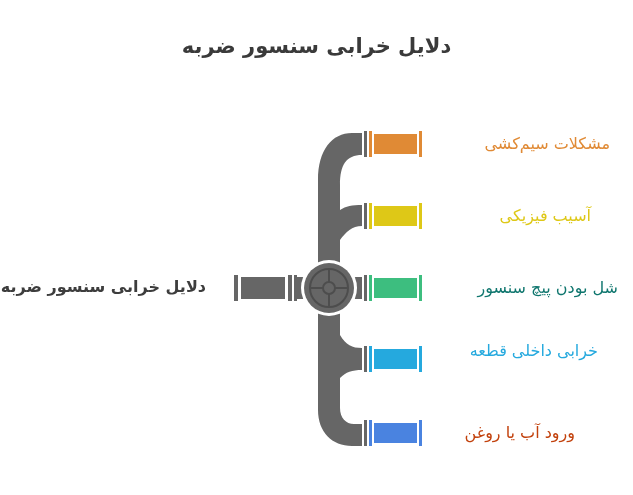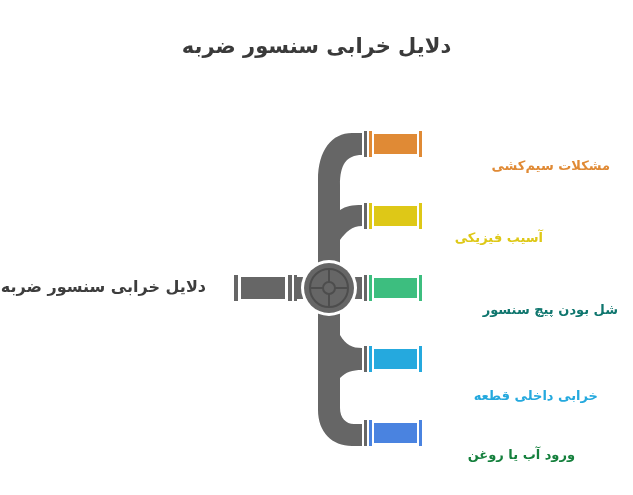--- a/index.html
+++ b/index.html
@@ -1,22 +1,22 @@
 <!DOCTYPE html>
 <html><head>
   <meta charset="utf-8">
   <style>
     html, body { margin: 0; padding: 0; background: #ffffff; }
     body { width: 633px; height: 495px; position: relative; overflow: hidden;
            font-family: "DejaVu Sans", sans-serif; }
     .title { position: absolute; top: 34px; left: 0; width: 633px; text-align: center;
              font-size: 21px; font-weight: bold; color: #3a3a3a; direction: rtl; }
     svg.diagram { position: absolute; left: 0; top: 0; }
-    .label { position: absolute; font-weight: bold; font-size: 13px; direction: rtl;
-             white-space: nowrap; margin-top: 24px; }
+    .label { position: absolute; font-weight: normal; font-size: 16px; direction: rtl;
+             white-space: nowrap; }
     .root-label { position: absolute; left: 10px; top: 277px; width: 196px; text-align: right;
                   font-size: 16px; font-weight: bold; color: #3d3d3d; direction: rtl; white-space: nowrap; }
   </style>
 </head>
 <body>
 
 <div class="title">دلایل خرابی سنسور ضربه</div>
 
 <svg class="diagram" width="633" height="495" viewBox="0 0 633 495">
 
@@ -72,16 +72,16 @@
     <rect x="364" y="420" width="3" height="26" fill="#666666"></rect>
     <rect x="369" y="420" width="3" height="26" fill="#4A83E0"></rect>
     <rect x="374" y="423" width="43" height="20" fill="#4A83E0"></rect>
     <rect x="419" y="420" width="3" height="26" fill="#4A83E0"></rect>
   </g>
 </svg>
 
 <div class="root-label">دلایل خرابی سنسور ضربه</div>
 
 <div class="label" style="top:134px; left:440px; width:170px; text-align:right; color:#E08A35;">مشکلات سیم‌کشی</div>
-<div class="label" style="top:206px; left:416px; width:127px; text-align:right; color:#DEC817;">آسیب فیزیکی</div>
+<div class="label" style="top:206px; left:464px; width:127px; text-align:right; color:#DEC817;">آسیب فیزیکی</div>
 <div class="label" style="top:278px; left:440px; width:178px; text-align:right; color:#0f766e;">شل بودن پیچ سنسور</div>
-<div class="label" style="top:364px; left:440px; width:158px; text-align:right; color:#25A9DE;">خرابی داخلی قطعه</div>
-<div class="label" style="top:423px; left:440px; width:135px; text-align:right; color:#15803d;">ورود آب یا روغن</div>
+<div class="label" style="top:341px; left:440px; width:158px; text-align:right; color:#25A9DE;">خرابی داخلی قطعه</div>
+<div class="label" style="top:423px; left:440px; width:135px; text-align:right; color:#c2410c;">ورود آب یا روغن</div>
 
 </body></html>

